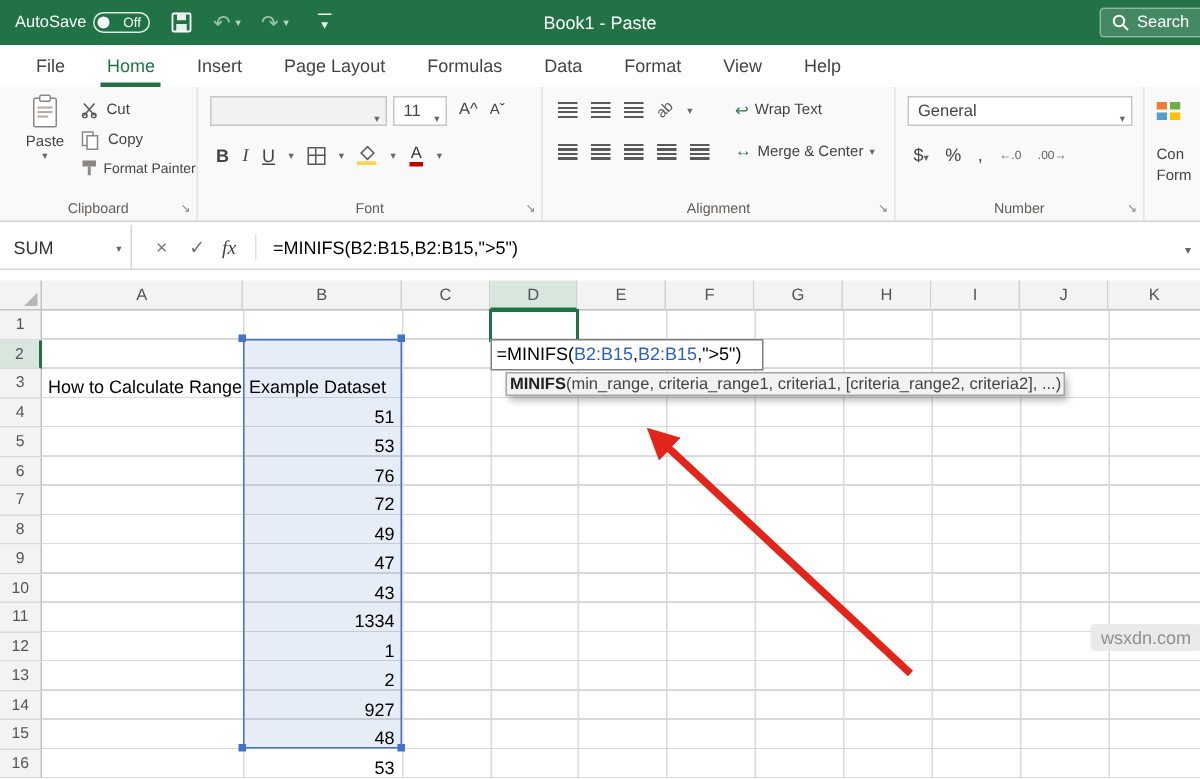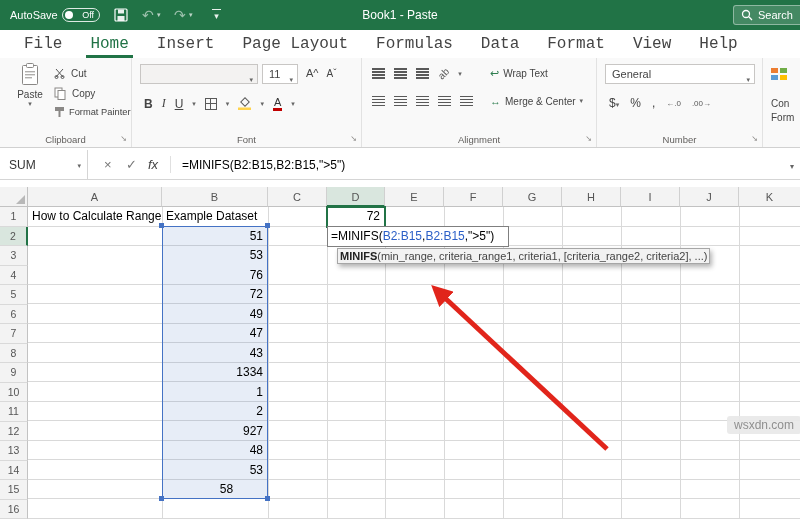--- a/index.html
+++ b/index.html
@@ -27,21 +27,21 @@
   .window-title { position:absolute; left:0; right:0; top:0; text-align:center;
                   line-height:30px; font-size:12px; color:#fff; }
   .search-box { position:absolute; left:733px; top:5px; width:70px; height:20px;
                 background:rgba(255,255,255,.16); border:1px solid rgba(255,255,255,.4);
                 border-radius:3px; display:flex; align-items:center; gap:5px; padding:0 7px;
                 color:#fff; font-size:11px; }
 
   
   .menubar { position:absolute; left:0; top:30px; width:800px; height:28px; background:#fff;
              display:flex; padding-left:10px; }
-  .tab { position:relative; padding:0 14px; line-height:28px; font-size:16px; color:#444; cursor:default;font-family:Liberation Mono, monospace; }
+  .tab { position:relative; padding:0 14px; line-height:28px; font-size:12px; color:#444; cursor:default; }
   .tab.active { color:var(--green,#217346); }
   .tab.active::after { content:""; position:absolute; left:10px; right:10px; bottom:0;
                        height:3px; background:var(--green,#217346); }
 
   
   .ribbon { position:absolute; left:0; top:58px; width:800px; height:90px;
             background:#f9f9f9; border-bottom:1px solid #d1d1d1; }
   .grp { position:absolute; top:0; bottom:0; border-right:1px solid #e2e2e2; }
   .grp-label { position:absolute; bottom:2px; left:0; right:0; text-align:center;
                font-size:9.5px; color:#605e5c; }
@@ -72,21 +72,21 @@
 
   
   .fbar { position:absolute; left:0; top:150px; width:800px; height:30px; background:#fff;
           border-bottom:1px solid #d5d5d5; }
   .namebox { position:absolute; left:0; top:0; width:88px; height:30px;
              border-right:1px solid #d5d5d5; }
   .namebox-text { position:absolute; left:9px; top:0; line-height:30px; font-size:12px; color:#333; }
   .namebox-chev { position:absolute; right:6px; top:12px; font-size:7px; color:#666; }
   .fbar-btn { position:absolute; top:0; line-height:30px; font-size:13px; color:#777; }
   .fbar-x { left:104px; } .fbar-check { left:126px; }
-  .fbar-fx { left:148px; font-family:Liberation Sans, sans-serif; font-style:italic; color:#444; }
+  .fbar-fx { left:148px; font-family:Liberation Serif, serif; font-style:italic; color:#444; }
   .fbar-sep { position:absolute; left:170px; top:6px; bottom:6px; width:1px; background:#e0e0e0; }
   .fbar-formula { position:absolute; left:182px; top:0; line-height:30px; font-size:12px; color:#000; }
   .fbar-expand { position:absolute; right:6px; top:12px; font-size:8px; color:#666; }
 
   
   .grid { position:absolute; left:0; top:187px; width:800px; height:332px; background:#fff; }
   .grid-corner { position:absolute; left:0; top:0; width:28px; height:20px; background:#f3f3f3;
                  border-right:1px solid #c2c2c2; border-bottom:1px solid #c2c2c2; }
   .corner-tri { position:absolute; right:2px; bottom:2px; width:0; height:0;
                 border-left:9px solid transparent; border-bottom:9px solid #b8b8b8; }
@@ -95,21 +95,21 @@
                 border-right:1px solid #d0d0d0; border-bottom:1px solid #c2c2c2; }
   .col-header.active { background:#d9e6de; border-bottom:2px solid var(--green,#217346); }
   .row-header { position:absolute; left:0; width:28px; background:#f3f3f3; text-align:center;
                 font-size:10.5px; color:#555; border-right:1px solid #c2c2c2;
                 border-bottom:1px solid #d9d9d9; line-height:19.5px; }
   .row-header.active { background:#d9e6de; border-right:2px solid var(--green,#217346); }
   .grid-body { position:absolute; left:28px; right:0; top:20px; bottom:0;
                background:repeating-linear-gradient(to bottom,#fff 0 18.5px,#d9d9d9 18.5px 19.5px); }
   .vline { position:absolute; top:20px; bottom:0; width:1px; background:#d9d9d9; z-index:1; }
   .cell { position:absolute; height:19.5px; line-height:19.5px; font-size:12px; color:#000;
-          z-index:3; white-space:nowrap; overflow:hidden; }
+          z-index:3; white-space:nowrap; overflow:hidden;margin-top:42px; }
   .cell.num { text-align:right; padding-right:5px; }
   .cell.txt { text-align:left; padding-left:4px; }
   .ref-highlight { position:absolute; left:162px; top:39px; width:106px; height:273px;
                    background:rgba(68,114,196,.13); border:1px solid var(--sel-blue,#4472c4); z-index:2; }
   .handle { position:absolute; width:5px; height:5px; background:var(--sel-blue,#4472c4); z-index:4; }
   .h-tl { left:159px; top:36px; } .h-tr { left:265px; top:36px; }
   .h-bl { left:159px; top:309px; } .h-br { left:265px; top:309px; }
   .d1-select { position:absolute; left:326px; top:19px; width:60px; height:22px;
                border:2px solid var(--green,#217346); z-index:5; background:transparent; }
   .edit-cell { position:absolute; left:327px; top:39px; width:182px; height:21px; background:#fff;

